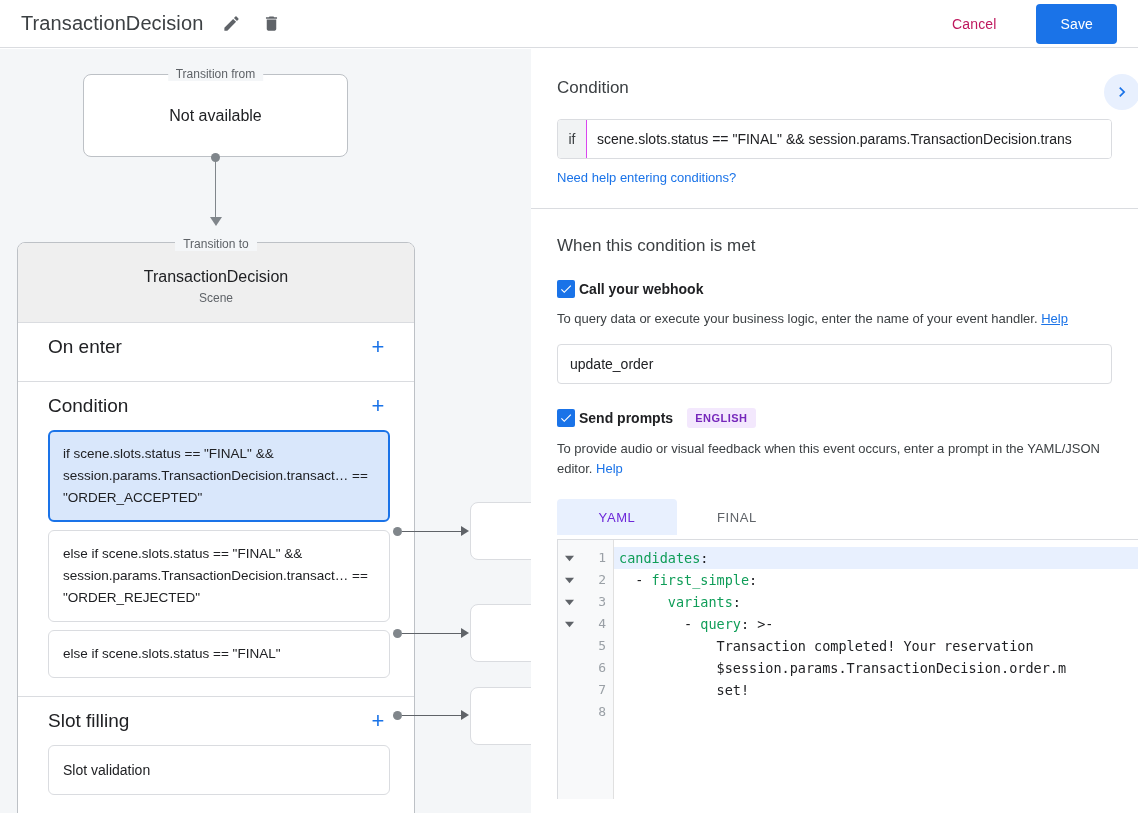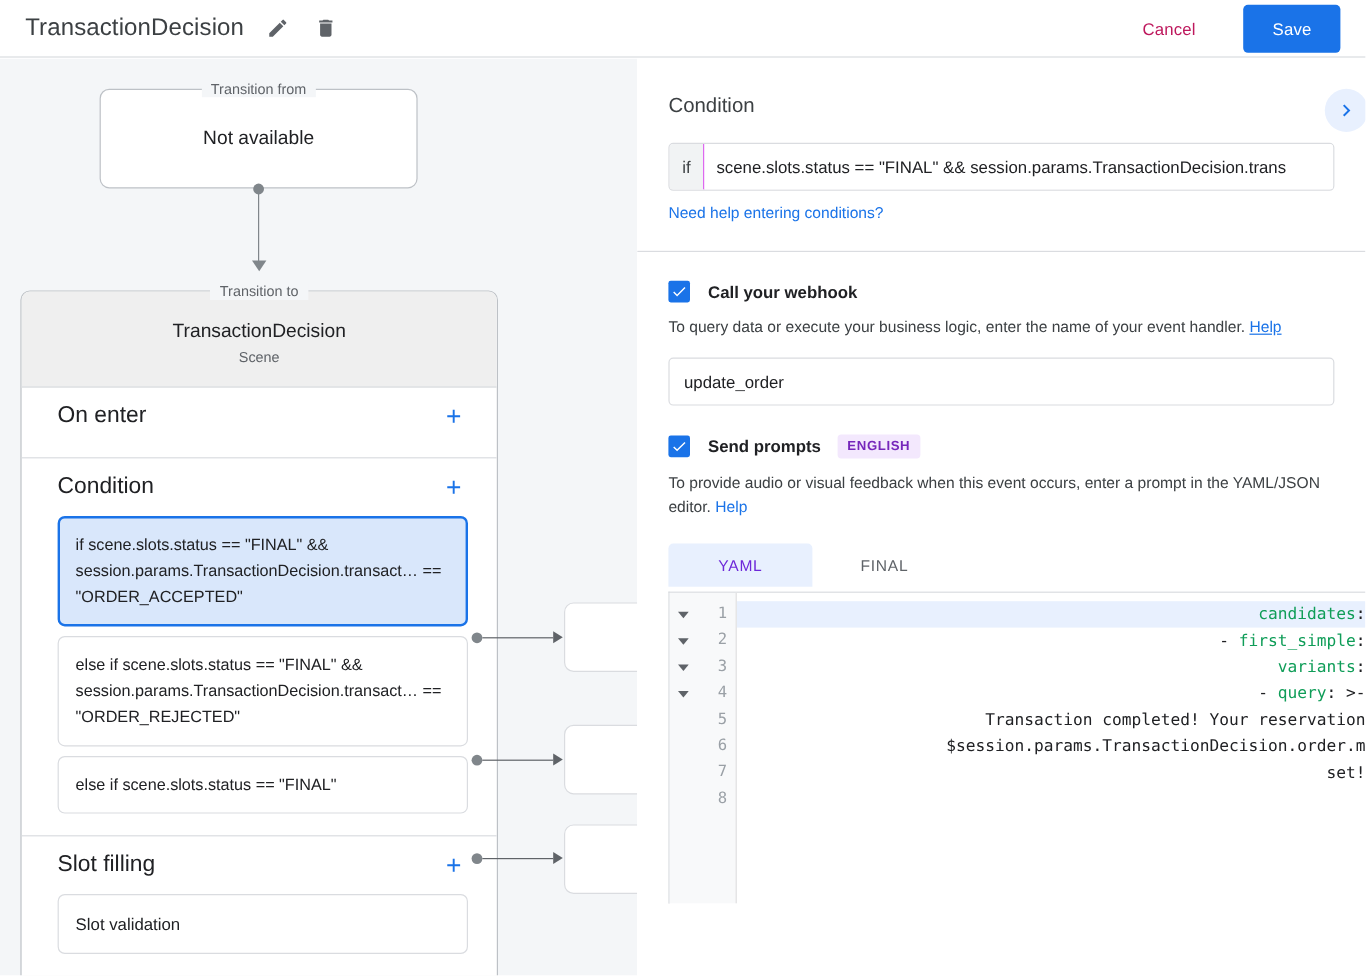--- a/index.html
+++ b/index.html
@@ -222,21 +222,21 @@
   }
 
   .check-row { display: flex; align-items: center; margin-top: 24px; }
   .checkbox {
     width: 18px; height: 18px; border-radius: 2px;
     background: #1a73e8;
     display: flex; align-items: center; justify-content: center;
     cursor: pointer; flex: none;
   }
   .check-label {
-    margin-left: 15px; font-size: 14px; font-weight: bold; color: #202124;
+    margin-left: 4px; font-size: 14px; font-weight: bold; color: #202124;
   }
   .badge {
     margin-left: 14px;
     background: #f3e8fd; color: #7627bb;
     font-size: 11px; font-weight: bold; letter-spacing: 0.5px;
     padding: 4px 8px; border-radius: 3px;
   }
   .help-text {
     margin-top: 11px; font-size: 13px; color: #3c4043; line-height: 20px;
   }
@@ -285,21 +285,21 @@
   .num-cell {
     height: 22px; line-height: 22px; padding-right: 7px;
     font-family: "DejaVu Sans Mono", monospace;
     font-size: 13px; color: #9aa0a6;
   }
   .code-area { flex: 1; padding-top: 7px; overflow: hidden; position: relative; }
   .code-line {
     height: 22px; line-height: 22px;
     font-family: "DejaVu Sans Mono", monospace;
     font-size: 13.5px; color: #202124;
-    white-space: pre; padding-left: 5px; text-align: right;
+    white-space: pre; padding-left: 5px;
   }
   .code-line.hl { background: #e8f0fe; }
   .tok-key { color: #0f9d58; }
   .tok-punct { color: #202124; }
 </style>
 </head>
 <body>
 
 <div class="app">
 
@@ -401,20 +401,21 @@
         <div class="cond-if">if</div>
         <input class="cond-value" type="text" value="scene.slots.status == &quot;FINAL&quot; &amp;&amp; session.params.TransactionDecision.trans" style="">
       </div>
 
       <a class="help-link">Need help entering conditions?</a>
     </div>
 
     <div class="panel-divider"></div>
 
     <div class="panel-section">
+      <div class="when-title">When this condition is met</div>
 
       
       <div class="check-row">
         <div class="checkbox">
           <svg width="14" height="14" viewBox="0 0 24 24" fill="#ffffff" aria-hidden="true">
             <path d="M9 16.17L4.83 12l-1.42 1.41L9 19 21 7l-1.41-1.41z"></path>
           </svg>
         </div>
         <div class="check-label">Call your webhook</div>
       </div>

